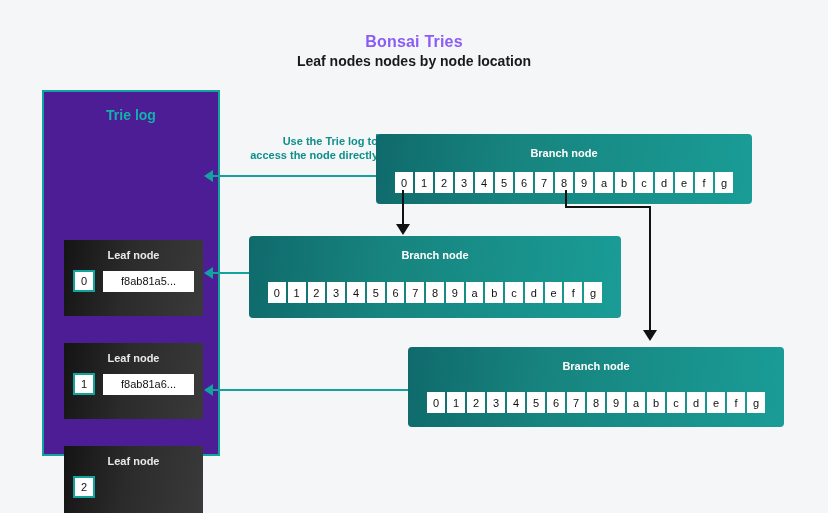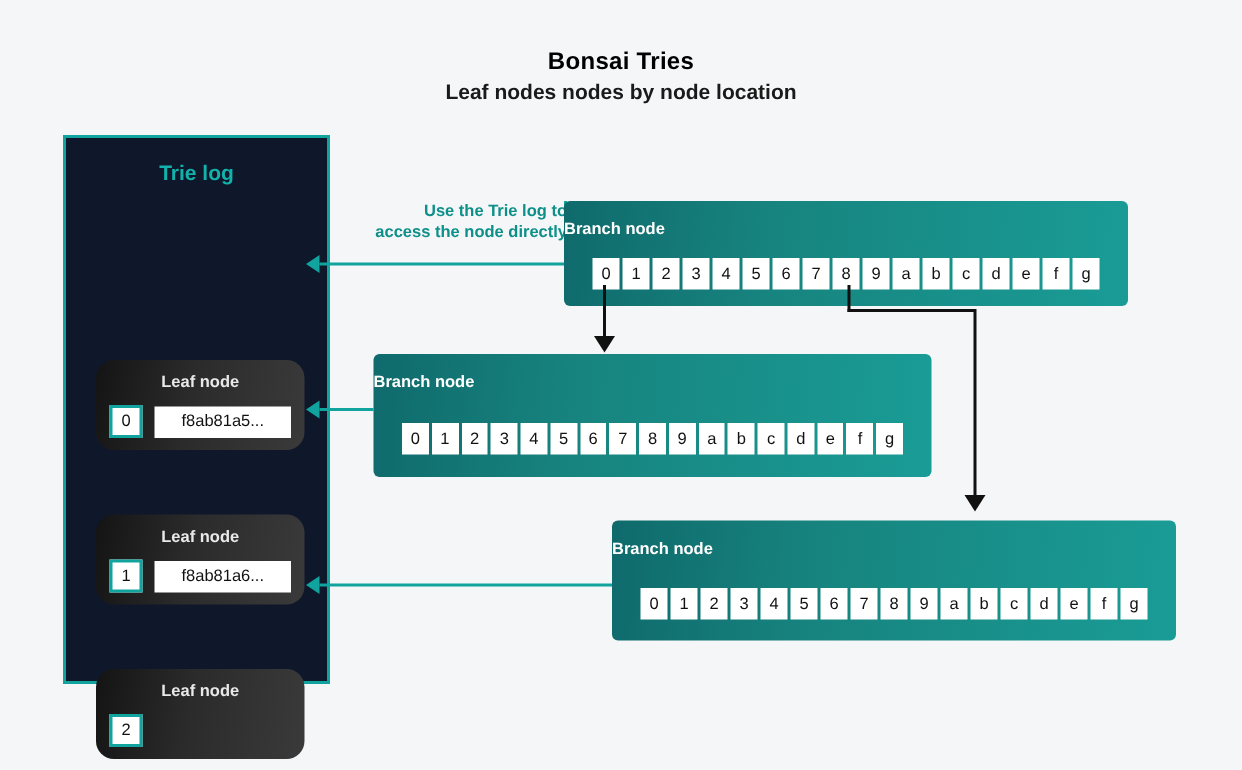--- a/index.html
+++ b/index.html
@@ -10,49 +10,49 @@
     position:relative;
     overflow:hidden;
   }
   .canvas{position:absolute;inset:0;}
 
   
   .title{
     position:absolute;left:0;right:0;top:33px;
     text-align:center;
     font-size:16px;font-weight:bold;
-    color:#000000;
+    color:#8b5cf6;
     letter-spacing:.2px;
   }
   .subtitle{
     position:absolute;left:0;right:0;top:53px;
     text-align:center;
     font-size:14px;font-weight:bold;
     color:#1a1a1a;
   }
 
   
   .trielog{
     position:absolute;left:42px;top:90px;
     width:178px;height:366px;
     border:2px solid #11a39d;
-    background:#0f172a;
+    background:#4c1d95;
     box-sizing:border-box;
   }
   .trielog-title{
     position:absolute;left:0;right:0;top:15px;
     text-align:center;
     font-size:14px;font-weight:bold;color:#12b2ab;
   }
 
   
   .leaf{
-    position:absolute;left:20px;width:139px;height:60px;
+    position:absolute;left:20px;width:139px;height:76px;
     background:linear-gradient(100deg,#141414 0%,#2b2b2b 45%,#3a3a3a 100%);
-    border-radius:12px;
+    border-radius:0;
   }
   .leaf-0{top:148px;}
   .leaf-1{top:251px;}
   .leaf-2{top:354px;}
   .leaf-label{
     position:absolute;left:0;right:0;top:9px;
     text-align:center;
     font-size:11px;font-weight:bold;color:#e9e9e9;
   }
   .leaf-row{
@@ -86,20 +86,21 @@
   .branch{
     position:absolute;
     background:linear-gradient(95deg,#0f6a6c 0%,#17837e 35%,#1a9c96 100%);
     border-radius:4px;
   }
   .branch-1{left:376px;top:134px;width:376px;height:70px;}
   .branch-2{left:249px;top:236px;width:372px;height:82px;}
   .branch-3{left:408px;top:347px;width:376px;height:80px;}
   .branch-label{
     position:absolute;left:0;right:0;top:13px;
+    text-align:center;
     font-size:11px;font-weight:bold;color:#ffffff;
   }
   .cells{
     position:absolute;left:19px;right:19px;
     display:flex;gap:2px;
   }
   .branch-1 .cells{top:38px;}
   .branch-2 .cells{top:46px;}
   .branch-3 .cells{top:45px;}
   .cell{

